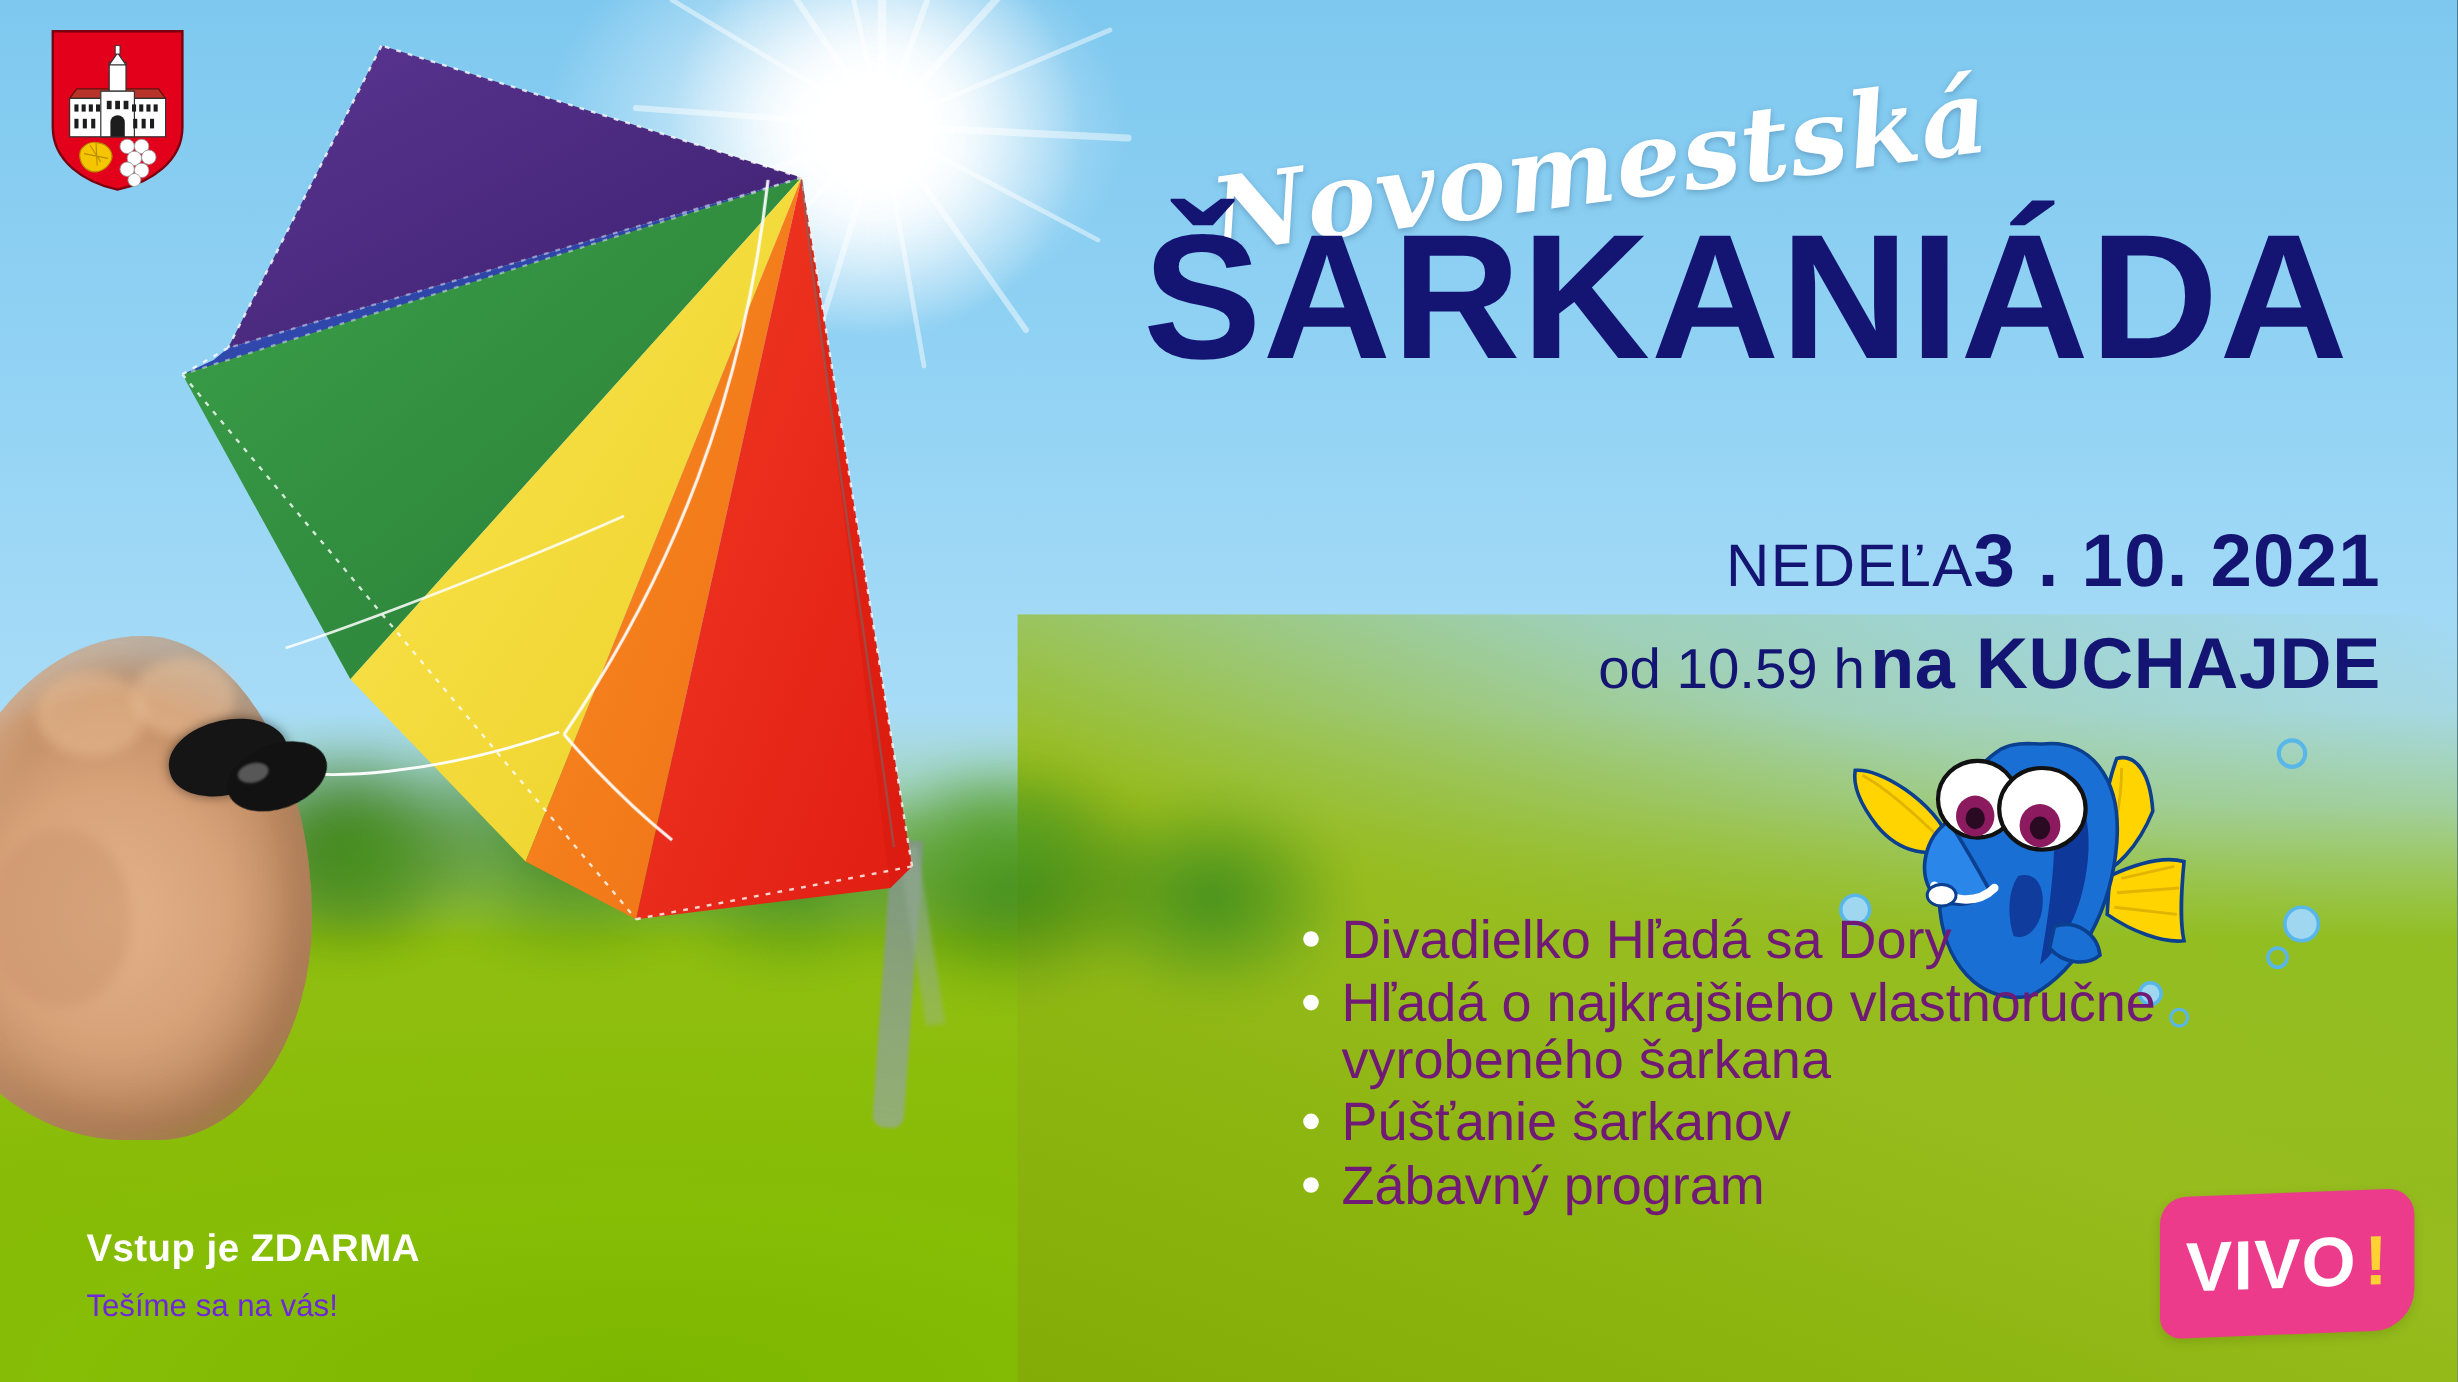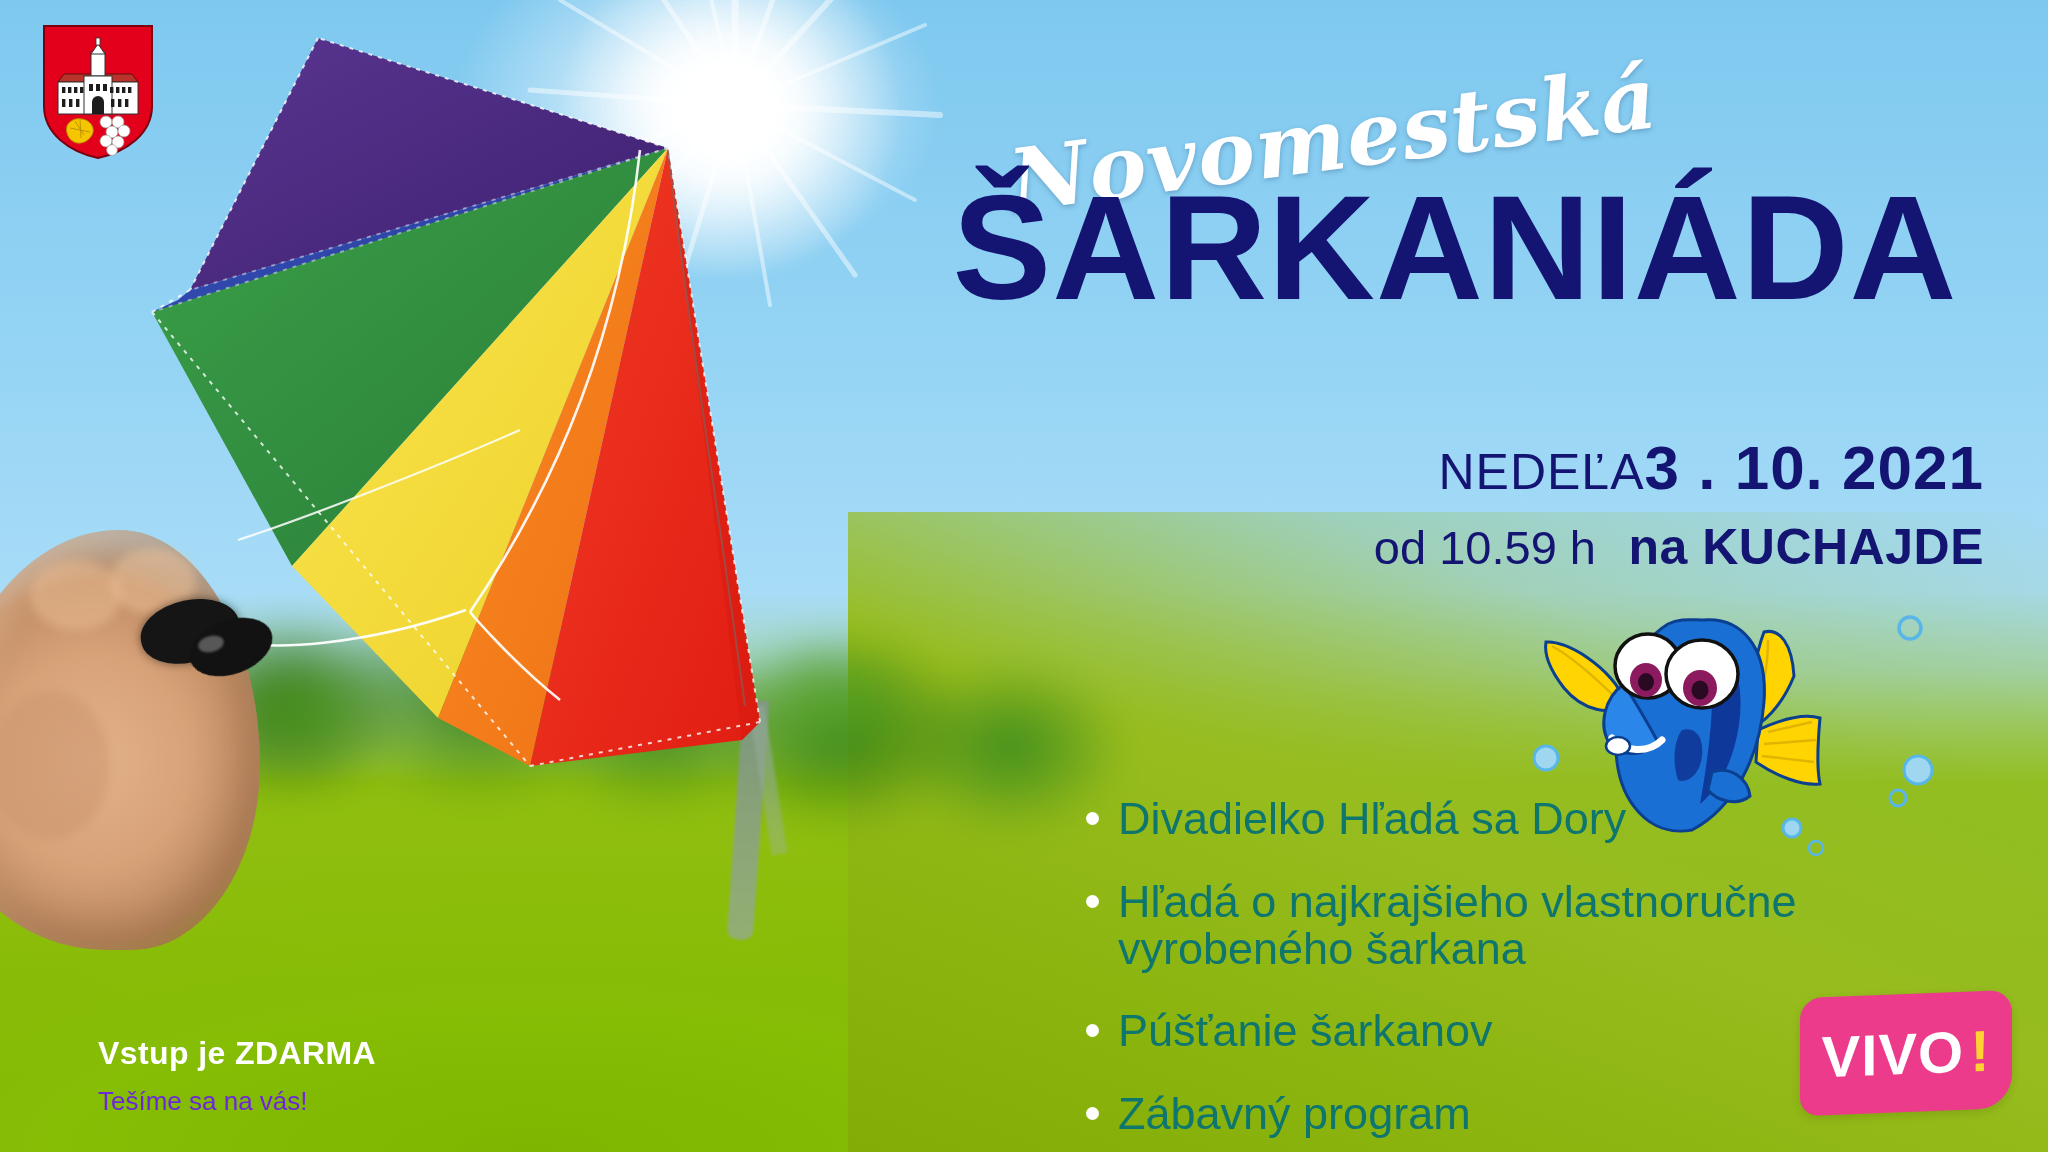--- a/index.html
+++ b/index.html
@@ -112,37 +112,37 @@
     position:absolute;right:64px;top:432px;
     color:#141472;text-align:left;white-space:nowrap;
   }
   .date-line .dow{font-size:50px;font-weight:400;letter-spacing:1px;vertical-align:baseline;}
   .date-line .dnum{font-size:62px;font-weight:700;letter-spacing:1px;}
   .time-line{
     position:absolute;right:64px;top:518px;
     color:#141472;text-align:right;white-space:nowrap;
   }
   .time-line .soft{font-size:47px;font-weight:400;}
-  .time-line .strong{font-size:50px;font-weight:700;letter-spacing:.5px;margin-left:28px;}
+  .time-line .strong{font-size:60px;font-weight:700;letter-spacing:.5px;}
 
   .program{position:absolute;left:1080px;top:760px;width:800px;color:#ffffff;}
   .program-title{
     color:#1a1a78;font-size:47px;font-weight:400;margin:0 0 2px 12px;
   }
   .program ul{list-style:none;margin:0;padding:0;}
   .program li{
     position:relative;font-size:45px;line-height:1.04;
-    padding-left:38px;margin-bottom:6px;color:#0f766e;font-weight:400;margin-top:36px;
+    padding-left:38px;margin-bottom:6px;color:#701a75;font-weight:400;
   }
   .program li .bullet{
     position:absolute;left:6px;top:16px;width:13px;height:13px;border-radius:50%;background:#fff;
   }
   .program li .l2{display:block;padding-left:0;}
 
-  .footer{position:absolute;left:72px;bottom:35px;margin-left:26px;}
+  .footer{position:absolute;left:72px;bottom:48px;}
   .footer .free{
     color:#ffffff;font-size:32px;font-weight:700;margin-bottom:14px;letter-spacing:.4px;
   }
   .footer .happy{color:#6d28d9;font-size:26px;font-weight:400;}
 
   
   .vivo{
     position:absolute;right:36px;bottom:40px;width:212px;height:118px;
   }
   .vivo-bg{

